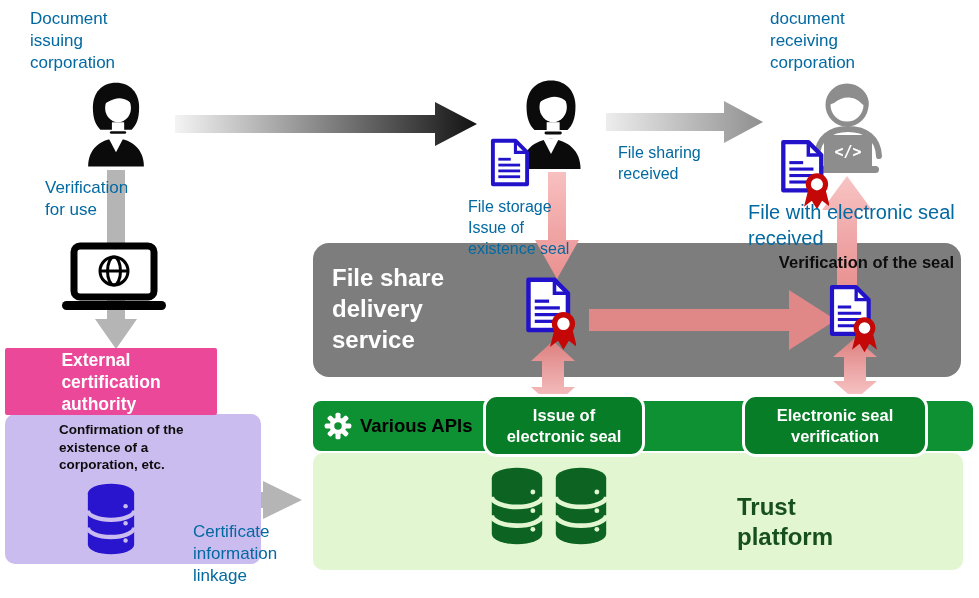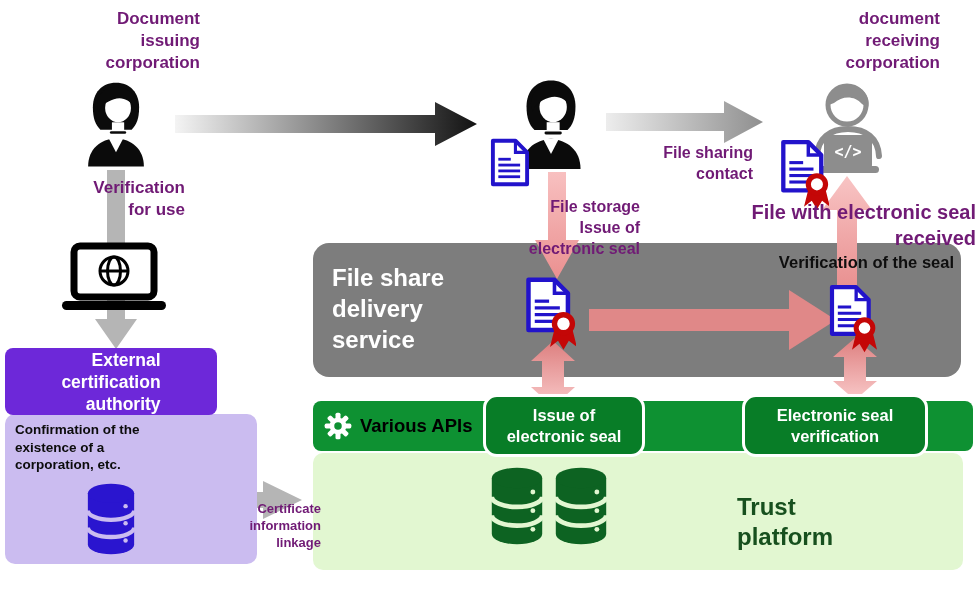--- a/index.html
+++ b/index.html
@@ -1,23 +1,23 @@
 <!DOCTYPE html>
 <html><head>
 <meta charset="utf-8">
 <style>
   html,body{margin:0;padding:0;background:#fff;}
   .stage{position:relative;width:979px;height:598px;background:#fff;overflow:hidden;
          font-family:"Liberation Sans","DejaVu Sans",sans-serif;color:#111;}
   .abs{position:absolute;}
-  .lbl{font-weight:700;color:#701a75;white-space:pre-line;text-align:right;line-height:1.3;}
+  .lbl{font-weight:400;color:#0369a1;white-space:pre-line;text-align:left;line-height:1.3;}
   .z1{z-index:1}.z2{z-index:2}.z3{z-index:3}.z4{z-index:4}.z5{z-index:5}
   .graybox{background:#7d7d7d;border-radius:16px;}
-  .bluebox{background:#6d28d9;border-radius:8px;display:flex;align-items:center;justify-content:center;
-           color:#fff;font-weight:700;font-size:17.5px;line-height:22px;text-align:right;white-space:pre-line;}
+  .bluebox{background:#ec4899;border-radius:2px;display:flex;align-items:center;justify-content:center;
+           color:#fff;font-weight:700;font-size:17.5px;line-height:22px;text-align:left;white-space:pre-line;}
   .purplepanel{background:#cbbcf0;border-radius:10px;}
   .apibar{background:#0e9132;border-radius:8px;display:flex;align-items:center;padding-left:10px;gap:7px;}
   .apibox{background:#087d27;border:3px solid #fff;border-radius:14px;display:flex;align-items:center;justify-content:center;
           color:#fff;font-weight:700;font-size:16.5px;line-height:21px;text-align:center;white-space:pre-line;box-sizing:border-box;}
   .greenpanel{background:#e2f7d1;border-radius:10px;}
   .whitetitle{color:#fff;font-weight:700;font-size:24px;line-height:31px;white-space:pre-line;}
   .trusttitle{color:#17501e;font-weight:700;font-size:24px;line-height:30px;white-space:pre-line;}
   svg{display:block;}
 </style>
 </head>
@@ -109,21 +109,21 @@
       <line x1="40" y1="29" x2="68" y2="29" stroke="#000" stroke-width="3"></line>
       <rect x="2" y="59" width="104" height="9" rx="4.5" fill="#000"></rect>
     </svg>
   </div>
 
   <div class="abs bluebox z3" style="left:5px;top:348px;width:212px;height:67px;">
     <span>External
 certification
 authority</span>
   </div>
-  <div class="abs purplepanel z2" style="left:5px;top:414px;width:252px;height:150px;">
+  <div class="abs purplepanel z2" style="left:5px;top:414px;width:212px;height:150px;padding-left:44px;">
     <div style="padding:7px 10px;font-size:13.5px;font-weight:700;line-height:17.5px;white-space:pre-line;color:#0c0c0c;">Confirmation of the
 existence of a
 corporation, etc.</div>
   </div>
   <div class="abs z3" style="left:84px;top:483px;--db-bg:#cbbcf0;color:#2a15cf;">
     <svg width="54" height="72" viewBox="0 0 60 84">
       <path d="M3,12 L3,72 A27,11 0 0 0 57,72 L57,12 Z" fill="currentColor"></path>
       <ellipse cx="30" cy="12" rx="27" ry="11" fill="currentColor"></ellipse>
       <path d="M3,32 A27,11 0 0 0 57,32" stroke="var(--db-bg,#fff)" stroke-width="5" fill="none"></path>
       <path d="M3,52 A27,11 0 0 0 57,52" stroke="var(--db-bg,#fff)" stroke-width="5" fill="none"></path>
@@ -131,21 +131,21 @@
       <circle cx="47" cy="47" r="2.6" fill="var(--db-bg,#fff)"></circle>
       <circle cx="47" cy="67" r="2.6" fill="var(--db-bg,#fff)"></circle>
     </svg>
   </div>
 
   <div class="abs z1" style="left:219px;top:481px;">
     <svg width="84" height="38">
         <polygon points="0,11 44,11 44,0 83,19 44,38 44,27 0,27" fill="#b5b5b5"></polygon>
       </svg>
   </div>
-  <div class="abs lbl z4" style="left:193px;top:501px;width:128px;font-size:13px;">Certificate
+  <div class="abs lbl z4" style="left:193px;top:521px;width:128px;font-size:17px;">Certificate
 information
 linkage</div>
 
   <div class="abs z3" style="left:515px;top:78px;">
     <svg width="72" height="92" viewBox="0 0 100 125">
       <g fill="#0b0b0b">
         <path d="M50,2 C29,2 16,17 16,38 C16,55 20,64 27,71 L73,71 C80,64 84,55 84,38 C84,17 71,2 50,2 Z"></path>
         <ellipse cx="53" cy="39" rx="19" ry="21" fill="#fff"></ellipse>
         <path d="M22,34 C24,14 38,7 52,8 C68,9 79,19 80,33 C80,36 80,38 79,40 C70,26 58,22 47,26 C36,30 27,35 25,45 C23,41 22,38 22,34 Z"></path>
         <rect x="44" y="60" width="18" height="13" fill="#fff"></rect>
@@ -169,29 +169,29 @@
     </svg>
   </div>
 
   <div class="abs z2" style="left:534px;top:172px;">
     <svg width="46" height="108">
         <polygon points="14,0 32,0 32,68 45,68 23,107 1,68 14,68" fill="url(#gpd)"></polygon>
       </svg>
   </div>
   <div class="abs lbl z4" style="left:468px;top:197px;width:172px;font-size:16px;">File storage
 Issue of
-electronic seal</div>
+existence seal</div>
 
   <div class="abs z1" style="left:606px;top:99px;">
     <svg width="158" height="46">
         <polygon points="0,14 118,14 118,2 157,23 118,44 118,32 0,32" fill="url(#ggr2)"></polygon>
       </svg>
   </div>
   <div class="abs lbl z4" style="left:618px;top:143px;width:135px;font-size:16px;">File sharing
-contact</div>
+received</div>
 
   <div class="abs lbl z4" style="left:770px;top:8px;width:170px;font-size:17px;">document
 receiving
 corporation</div>
 
   <div class="abs z3" style="left:798px;top:78px;color:#8d8d8d;">
     <svg width="100" height="100" viewBox="0 0 100 100">
       <circle cx="49" cy="27" r="19" fill="#fff" stroke="currentColor" stroke-width="5"></circle>
       <path d="M28,28 C28,10 48,2 62,10 C70,15 72,24 70,30 L64,26 C56,17 44,18 36,25 Z" fill="currentColor"></path>
       <path d="M19,78 C20,60 32,51 50,51 C68,51 80,60 81,78" stroke="currentColor" stroke-width="6" fill="none" stroke-linecap="round"></path>

